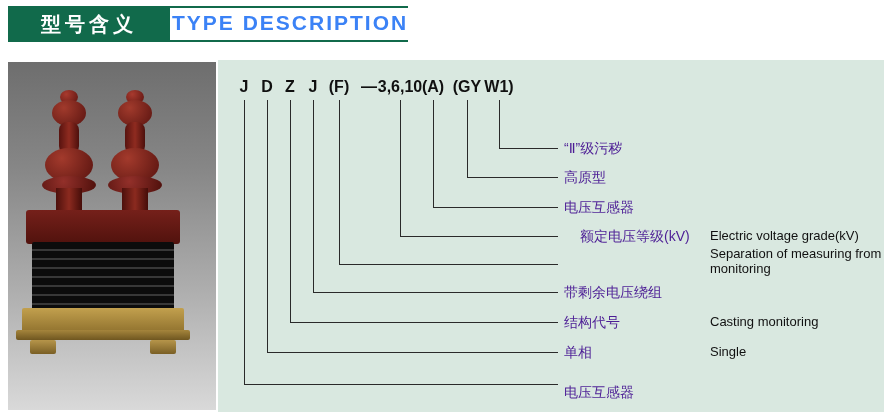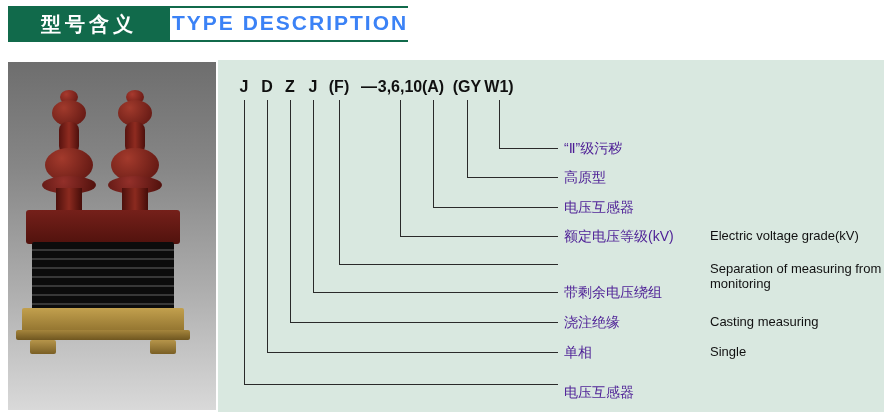--- a/index.html
+++ b/index.html
@@ -109,32 +109,32 @@
       <div class="hline" style="left: 281px; top: 88px; width: 59px;"></div>
       <div class="lbl-cn" style="top: 79px;">“Ⅱ”级污秽</div>
       <div class="vline" style="left: 249px; top: 40px; height: 77px;"></div>
       <div class="hline" style="left: 249px; top: 117px; width: 91px;"></div>
       <div class="lbl-cn" style="top: 108px;">高原型</div>
       <div class="vline" style="left: 215px; top: 40px; height: 107px;"></div>
       <div class="hline" style="left: 215px; top: 147px; width: 125px;"></div>
       <div class="lbl-cn" style="top: 138px;">电压互感器</div>
       <div class="vline" style="left: 182px; top: 40px; height: 136px;"></div>
       <div class="hline" style="left: 182px; top: 176px; width: 158px;"></div>
-      <div class="lbl-cn" style="top: 167px;">额定电压等级(kV)</div>
+      <div class="lbl-cn" style="top: 167px; margin-left: 16px;">额定电压等级(kV)</div>
       <div class="lbl-en" style="top: 168px;">Electric voltage grade(kV)</div>
       <div class="vline" style="left: 121px; top: 40px; height: 164px;"></div>
       <div class="hline" style="left: 121px; top: 204px; width: 219px;"></div>
-      <div class="lbl-en" style="top: 201px;">Separation of measuring from monitoring</div>
+      <div class="lbl-en" style="top: 186px;">Separation of measuring from monitoring</div>
       <div class="vline" style="left: 95px; top: 40px; height: 192px;"></div>
       <div class="hline" style="left: 95px; top: 232px; width: 245px;"></div>
       <div class="lbl-cn" style="top: 223px;">带剩余电压绕组</div>
       <div class="vline" style="left: 72px; top: 40px; height: 222px;"></div>
       <div class="hline" style="left: 72px; top: 262px; width: 268px;"></div>
-      <div class="lbl-cn" style="top: 253px;">浇注绝缘</div>
-      <div class="lbl-en" style="top: 254px;">Casting measuring</div>
+      <div class="lbl-cn" style="top: 253px;">结构代号</div>
+      <div class="lbl-en" style="top: 254px;">Casting monitoring</div>
       <div class="vline" style="left: 49px; top: 40px; height: 252px;"></div>
       <div class="hline" style="left: 49px; top: 292px; width: 291px;"></div>
       <div class="lbl-cn" style="top: 283px;">单相</div>
       <div class="lbl-en" style="top: 284px;">Single</div>
       <div class="vline" style="left: 26px; top: 40px; height: 284px;"></div>
       <div class="hline" style="left: 26px; top: 324px; width: 314px;"></div>
       <div class="lbl-cn" style="top: 315px; margin-top: 8px;">电压互感器</div>
     </div>
 
 </div>

